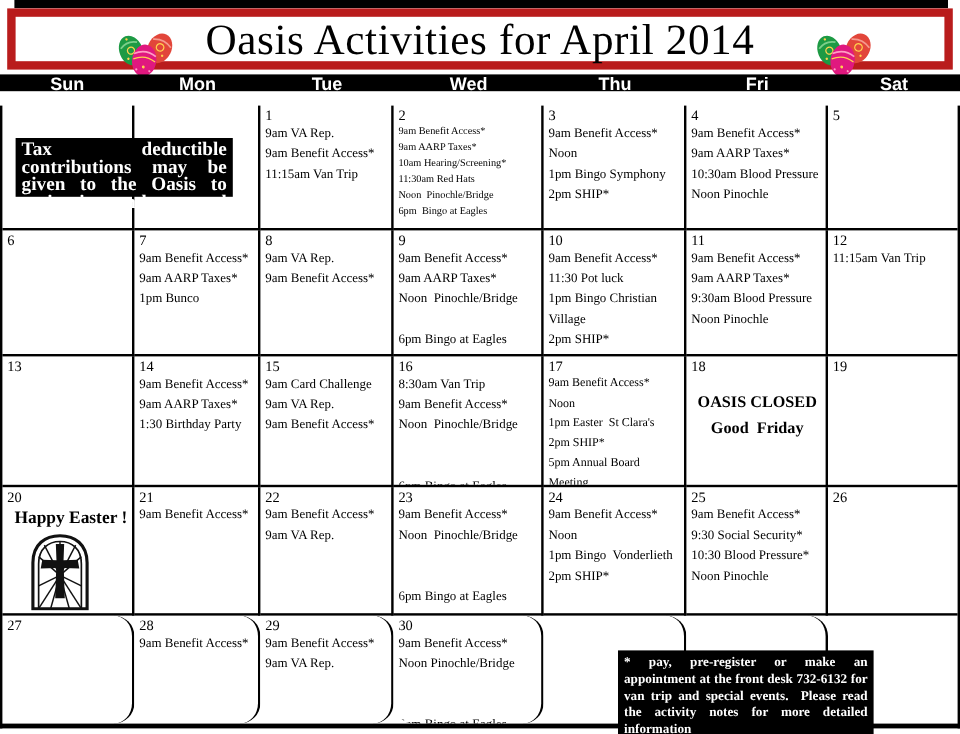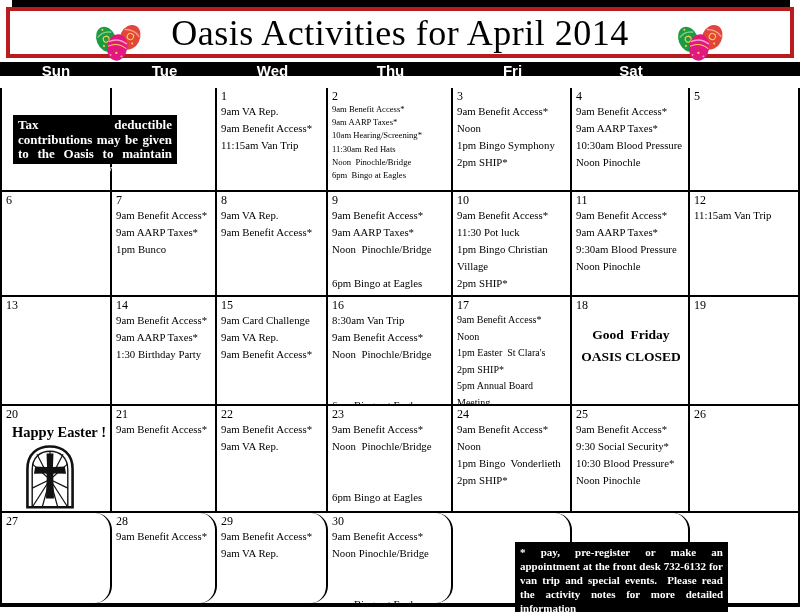--- a/index.html
+++ b/index.html
@@ -12,21 +12,21 @@
     overflow: hidden;
   }
 
   
   .top-strip {
     position: absolute; left: 12px; top: 0; width: 778px; height: 7px;
     background: #000;
   }
   .title-box {
     position: absolute; left: 6px; top: 7px; width: 788px; height: 51px;
-    background: #fff; border: 4px solid #b91c1c;
+    background: #fff; border: 7px solid #b91c1c;
     display: flex; align-items: center; justify-content: center;
   }
   .page-title {
     font-size: 36px; letter-spacing: 0.5px; line-height: 1;
     font-family: "Liberation Serif", serif;
   }
   .eggs { position: absolute; top: 8px; width: 58px; height: 44px; }
   .eggs.left  { left: 80px; }
   .eggs.right { left: 662px; }
 
@@ -77,22 +77,22 @@
   .easter-window { margin-left: 16px; display: block; }
 
   
   .note {
     position: absolute; background: #000; color: #fff;
     font-family: "Liberation Serif", serif; font-weight: bold;
     text-align: justify; white-space: pre-wrap;
     padding: 3px 5px;
   }
   .note.contributions {
-    left: 13px; top: 115px; width: 164px; height: 49px;
-    font-size: 13px; line-height: 14.5px;
+    left: 13px; top: 115px; width: 181px; height: 49px;
+    font-size: 16px; line-height: 14.5px;
   }
   .note.registration {
     left: 515px; top: 542px; width: 213px; height: 75px;
     font-size: 11px; line-height: 14px;
   }
 </style>
 </head>
 <body>
 
 <div class="top-strip"></div>
@@ -148,20 +148,21 @@
       <path d="M18 31 Q28 25 38 31" stroke="#ffd24d" stroke-width="1.2" fill="none"></path>
       <circle cx="28" cy="37" r="1.3" fill="#ffd24d"></circle>
       <circle cx="22" cy="40" r="1" fill="#ff9ec4"></circle>
       <circle cx="34" cy="40" r="1" fill="#ff9ec4"></circle>
     </g>
   </svg>
   </div>
 
 <div class="day-header">
     <div class="day">Sun</div>
+    <div class="day">Mon</div>
     <div class="day">Tue</div>
     <div class="day">Wed</div>
     <div class="day">Thu</div>
     <div class="day">Fri</div>
     <div class="day">Sat</div>
   </div>
 
 <div class="calendar">
     <div class="cell">
       <div class="date"></div>
@@ -268,21 +269,21 @@
     <div class="cell tight">
       <div class="date">17</div>
       <div class="event">9am Benefit Access*</div>
       <div class="event">Noon</div>
       <div class="event">1pm Easter  St Clara's</div>
       <div class="event">2pm SHIP*</div>
       <div class="event">5pm Annual Board Meeting</div>
     </div>
     <div class="cell">
       <div class="date">18</div>
-      <div class="special"><div>Good  Friday</div><div>OASIS CLOSED</div></div>
+      <div class="special"><div>OASIS CLOSED</div><div>Good  Friday</div></div>
     </div>
     <div class="cell lc">
       <div class="date">19</div>
     </div>
     <div class="cell">
       <div class="date">20</div>
       <div class="easter-text">Happy Easter !</div>
   <svg class="easter-window" width="56" height="66" viewBox="0 0 60 76">
     <path d="M4 74 L4 30 C4 12 16 4 30 4 C44 4 56 12 56 30 L56 74 Z" fill="#ffffff" stroke="#111" stroke-width="3"></path>
     <path d="M9.5 74 L9.5 31 C9.5 16 19 9.5 30 9.5 C41 9.5 50.5 16 50.5 31 L50.5 74 Z" fill="none" stroke="#111" stroke-width="1.6"></path>

